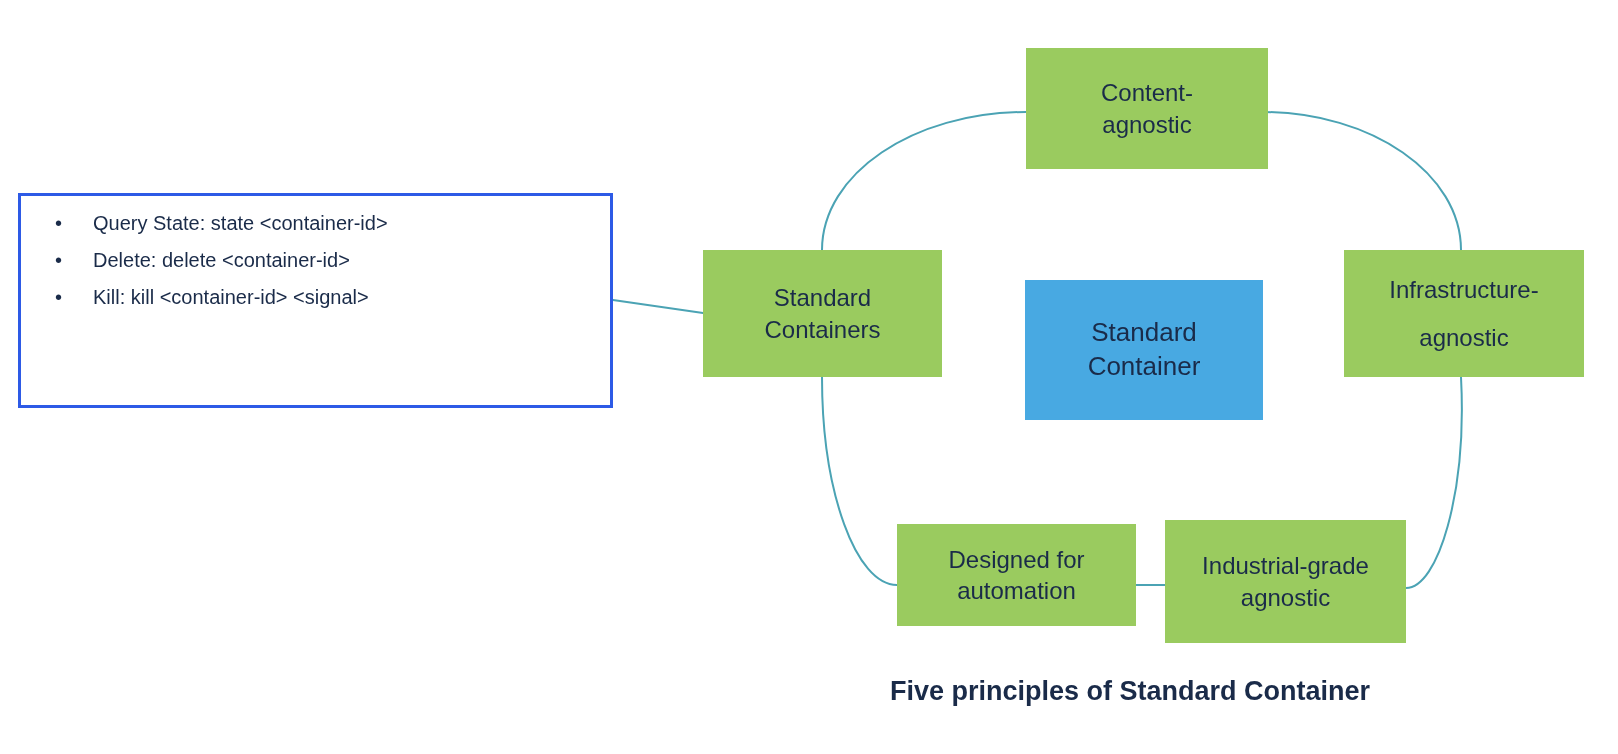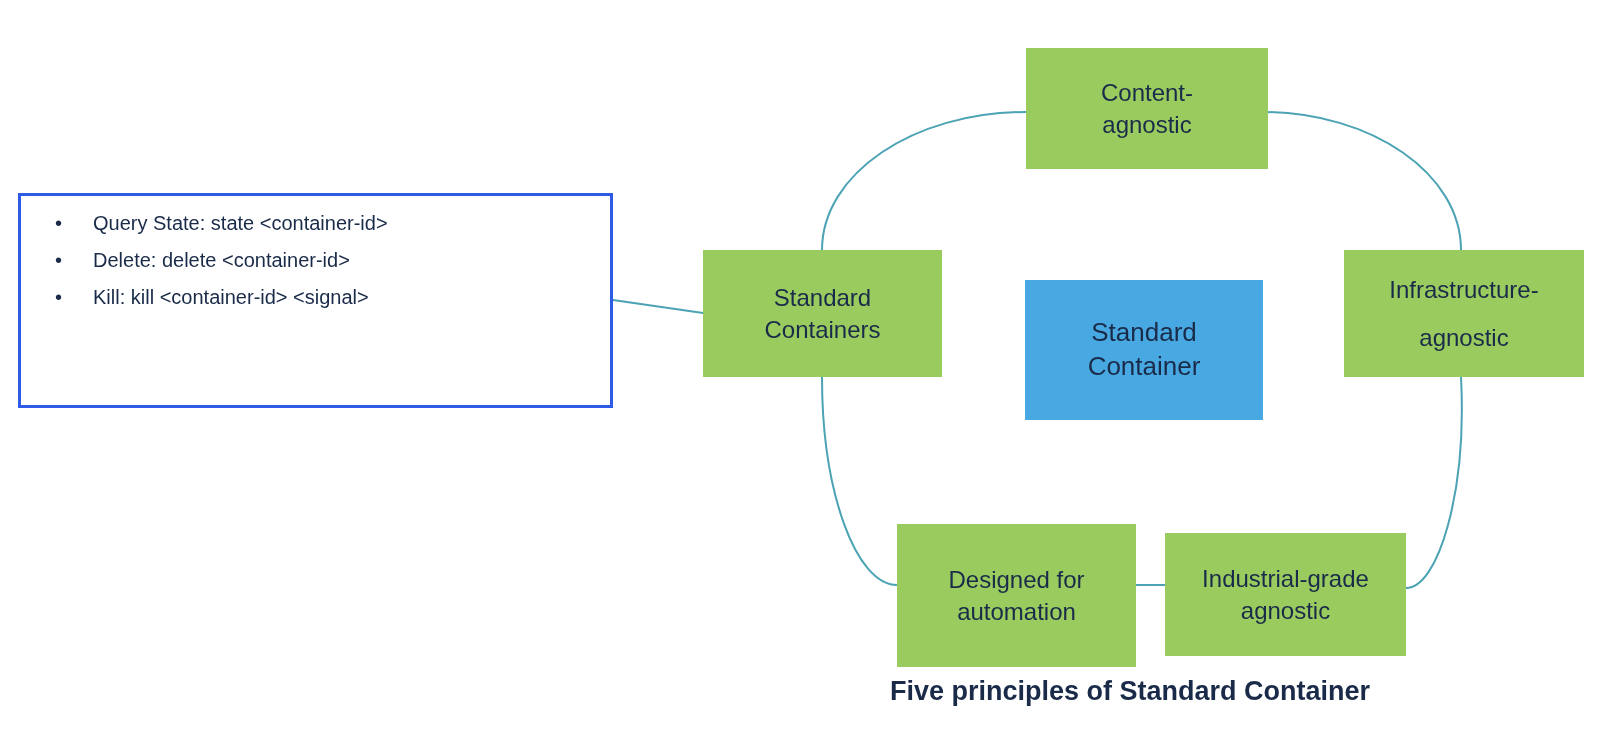--- a/index.html
+++ b/index.html
@@ -34,22 +34,22 @@
     justify-content:center;
     text-align:center;
     font-size:24px;
     line-height:1.3;
     color:var(--text);
   }
   .box span{display:block;white-space:nowrap;}
   .p-content   {left:1026px; top:48px;  width:242px; height:121px;text-align:center;}
   .p-ops       {left:703px;  top:250px; width:239px; height:127px;}
   .p-infra     {left:1344px; top:250px; width:240px; height:127px;gap:16px;}
-  .p-auto      {left:897px;  top:524px; width:239px; height:143px;}
-  .p-industrial{left:1165px; top:533px; width:241px; height:123px;}
+  .p-auto      {left:897px;  top:524px; width:239px; height:102px;}
+  .p-industrial{left:1165px; top:520px; width:241px; height:123px;}
   .center-box{
     background:var(--blue);
     font-size:26px;
     left:1025px; top:280px; width:238px; height:140px;
   }
   .callout{
     position:absolute;
     left:18px; top:193px;
     width:595px; height:215px;
     box-sizing:border-box;

